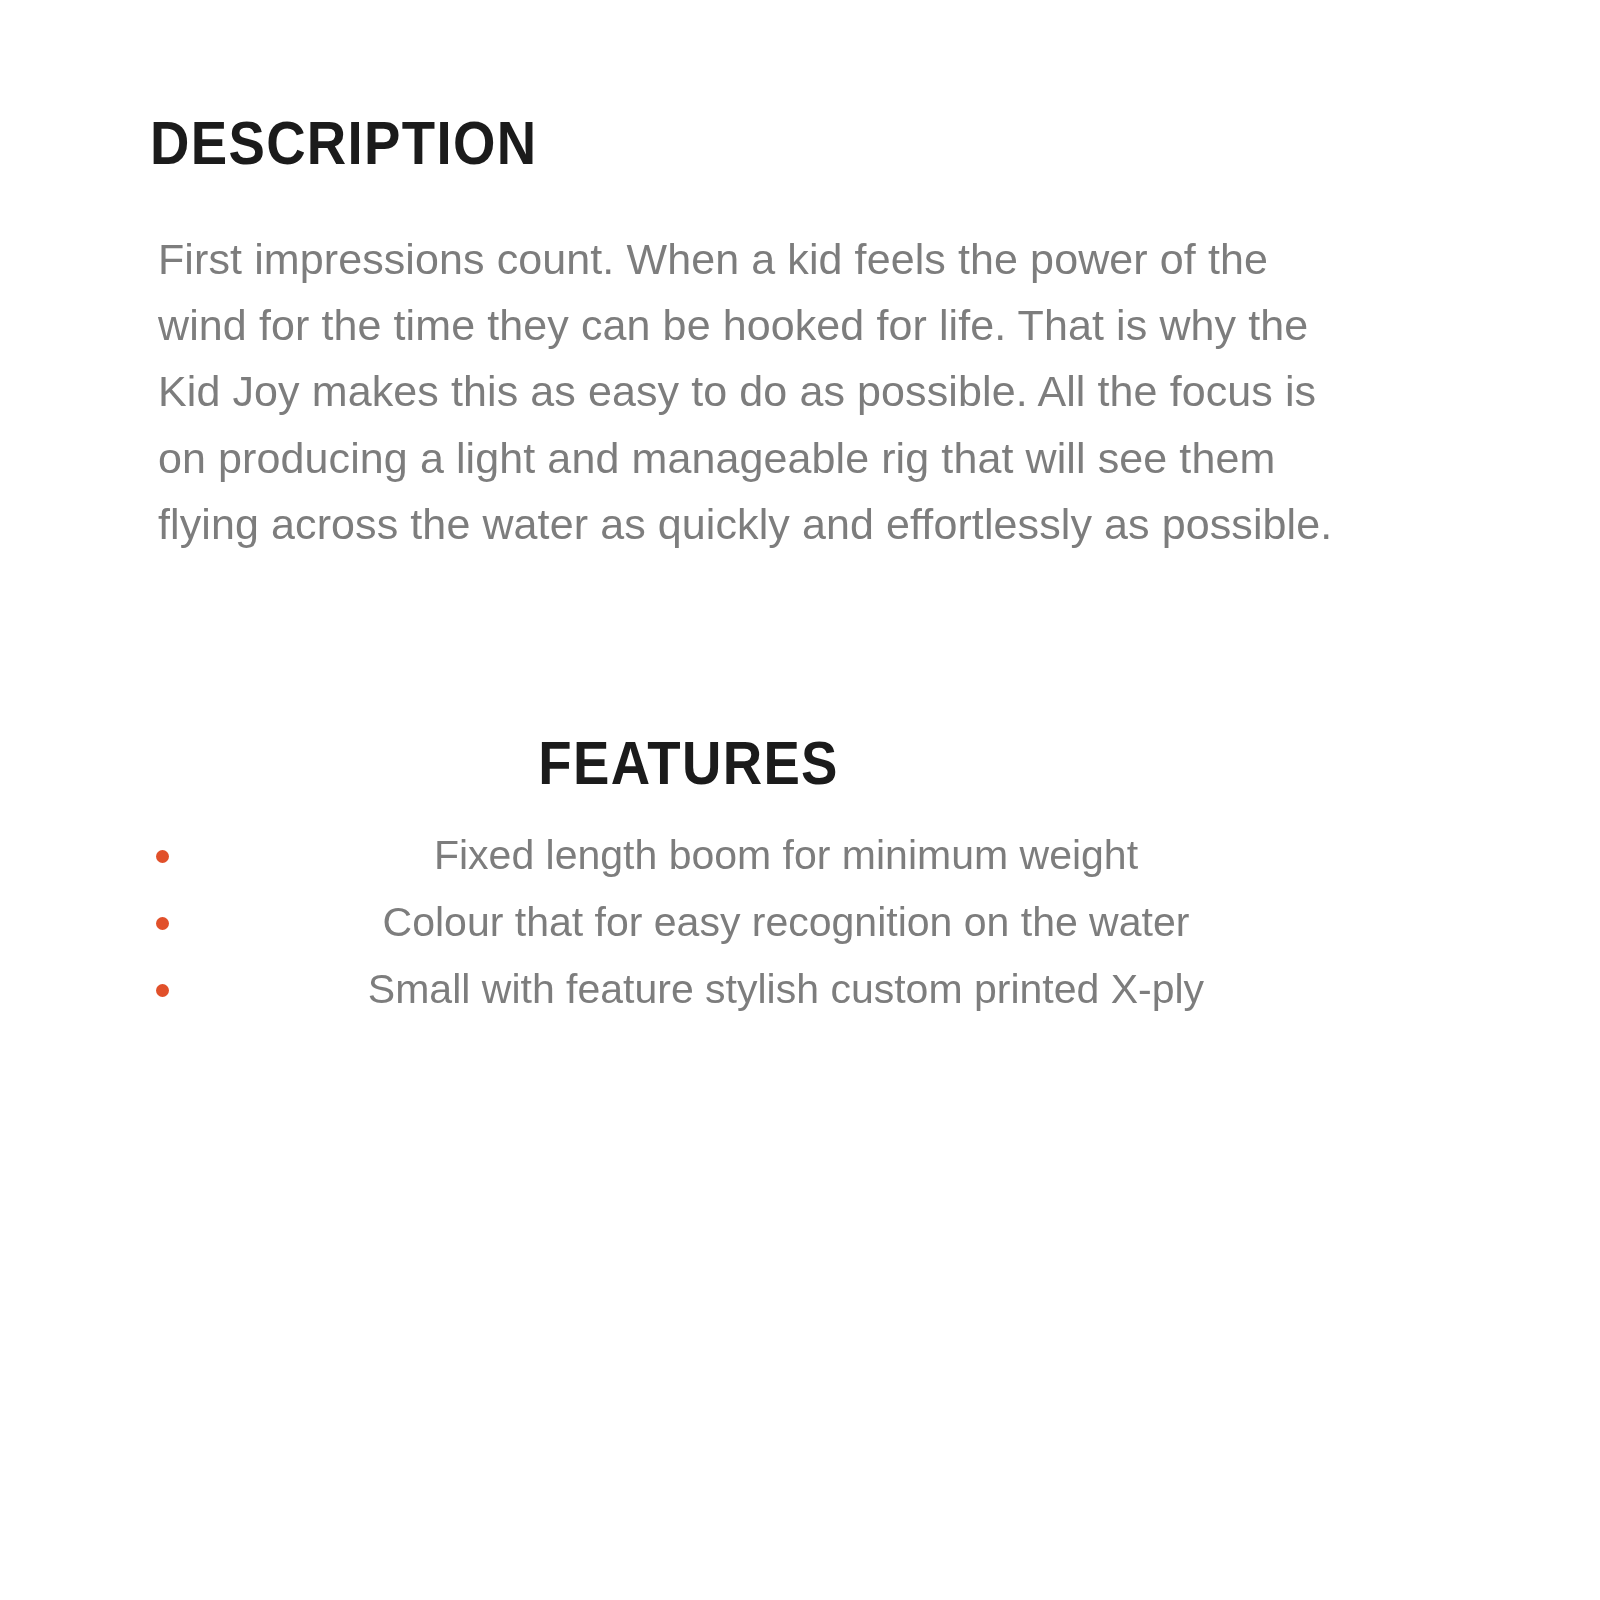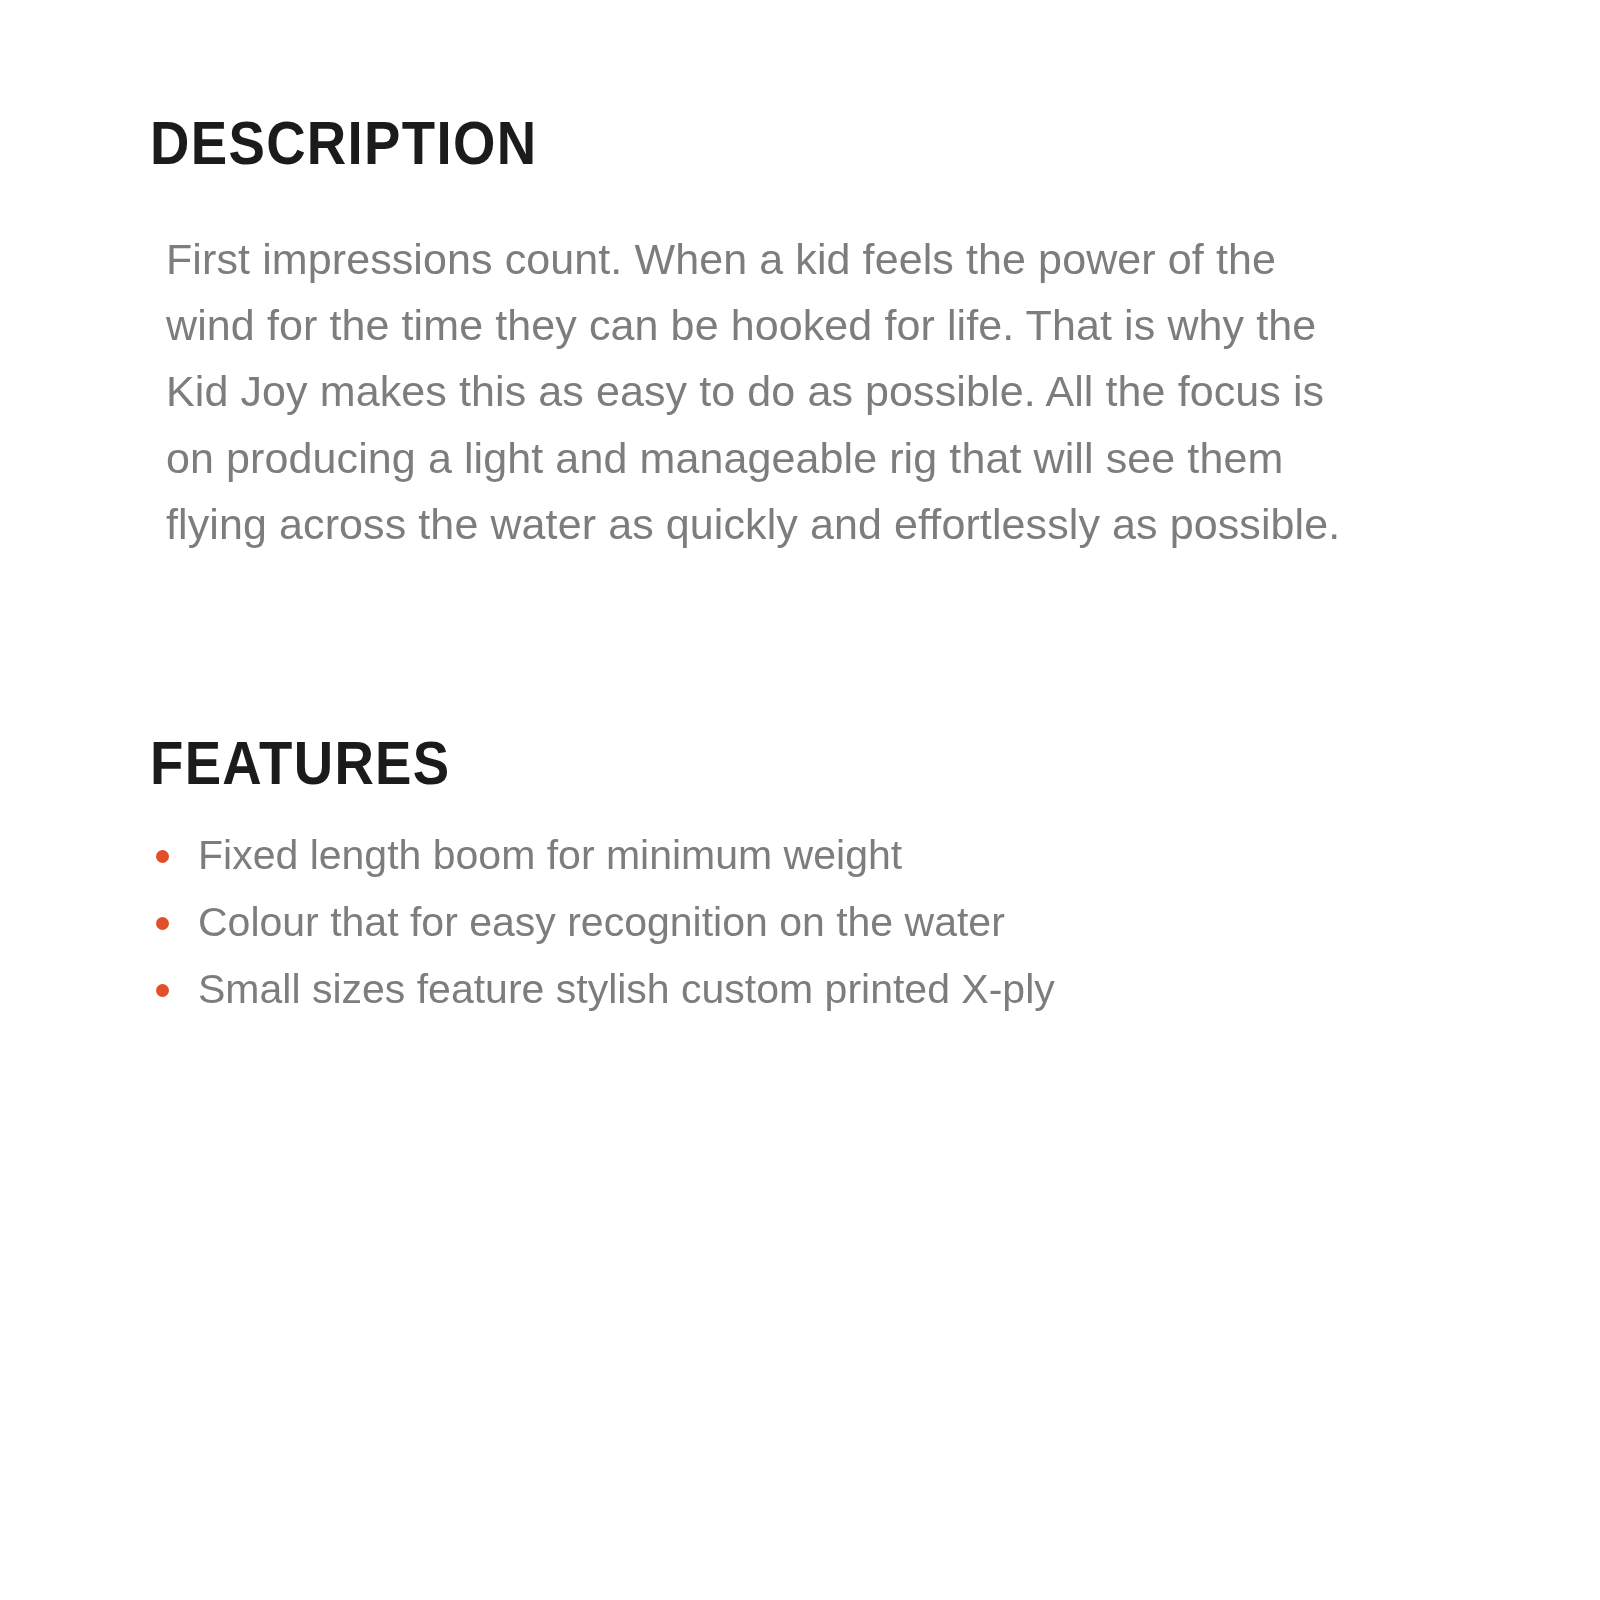--- a/index.html
+++ b/index.html
@@ -34,26 +34,27 @@
   }
   .description-block {
     margin-top: 52px;
   }
   .body-text {
     font-family: "Liberation Sans", sans-serif;
     font-size: 43px;
     line-height: 1.54;
     color: #7d7d7d;
     font-weight: 400;
-    margin: 16px;
+    margin: 8px;
     max-width: 1290px;
     letter-spacing: 0.1px;
   }
   .features-block {
     margin-top: 175px;
+    text-align: center;
   }
   .features-list {
     list-style: none;
     margin: 32px 0 0 0;
     padding: 0;
   }
   .feature-item {
     position: relative;
     padding-left: 48px;
     font-family: "Liberation Sans", sans-serif;
@@ -93,18 +94,18 @@
       <li class="feature-item">
         <span class="bullet"></span>
         <span>Fixed length boom for minimum weight</span>
       </li>
       <li class="feature-item">
         <span class="bullet"></span>
         <span>Colour that for easy recognition on the water</span>
       </li>
       <li class="feature-item">
         <span class="bullet"></span>
-        <span>Small sizes feature stylish custom printed X-ply</span>
+        <span>Small with feature stylish custom printed X-ply</span>
       </li>
     </ul>
   </section>
 
 </div>
 
 </body></html>

